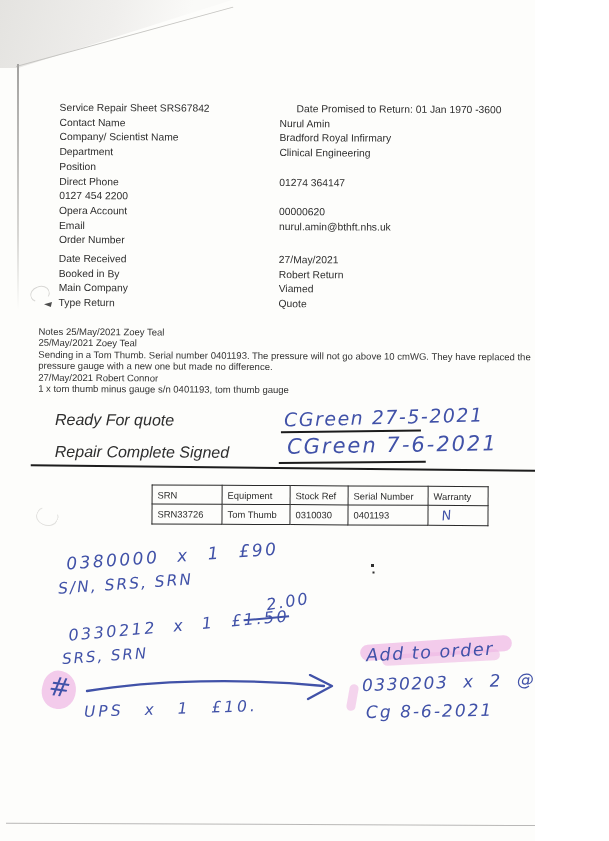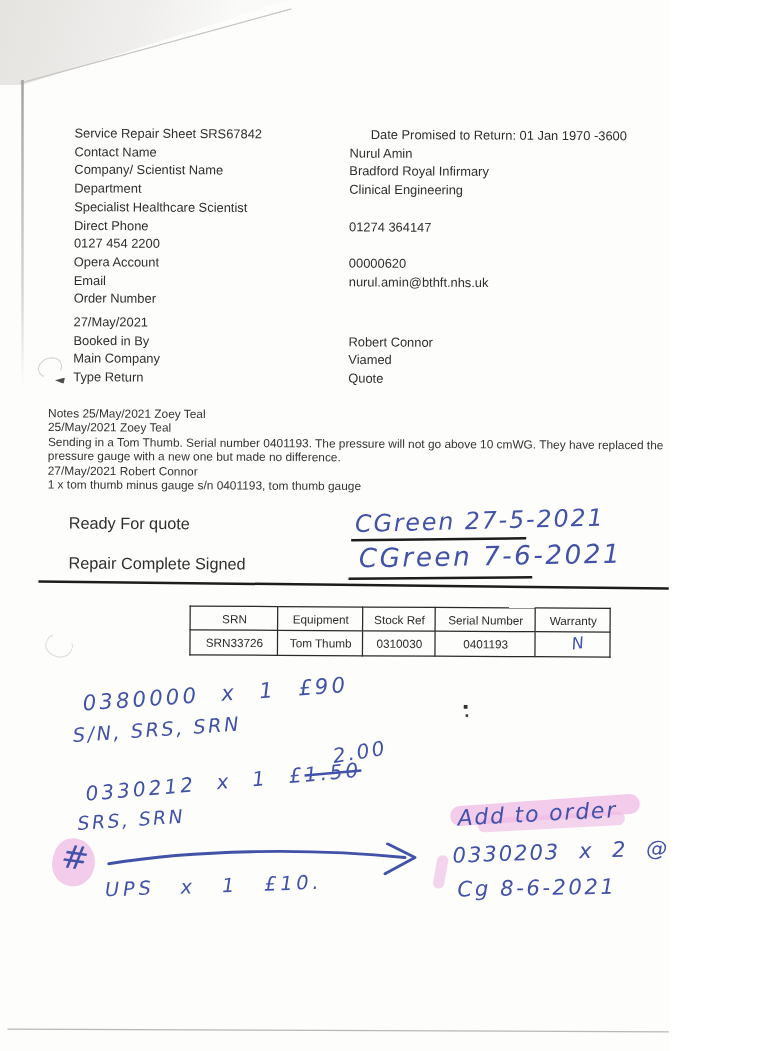--- a/index.html
+++ b/index.html
@@ -31,31 +31,31 @@
 
   
   .form-block{position:absolute;left:58px;top:102px;font-size:10.3px;line-height:14.7px;white-space:nowrap;}
   .form-row{display:flex;}
   .form-label{width:220px;flex:0 0 220px;}
   .title-row .title-left{width:237px;flex:0 0 237px;}
   .gap-above{margin-top:4px;}
 
   .notes-block{position:absolute;left:38px;top:327px;font-size:9.5px;line-height:11.4px;white-space:nowrap;color:#333;}
 
-  .sig-label{position:absolute;font-size:13px;}
+  .sig-label{position:absolute;font-size:16px;font-style:italic;}
   .sig-label-1{left:55px;top:412px;}
   .sig-label-2{left:55px;top:444px;}
   .sig-line{position:absolute;height:1.6px;background:#1c1c1c;}
   .sig-line-1{left:281px;top:430px;width:140px;transform:rotate(-1deg);}
   .sig-line-2{left:279px;top:461px;width:147px;transform:rotate(-0.8deg);}
   .big-rule{position:absolute;left:31px;top:467px;width:533px;height:2.3px;background:#1d1d1d;transform:rotate(0.35deg);}
 
   
   .equip-table{position:absolute;left:152px;top:485px;border-collapse:collapse;font-size:9.4px;color:#2b2b2b;}
-  .equip-table th,.equip-table td{border:1.3px solid #2a2a2a;padding:2px 4px 2px 5px;text-align:center;
+  .equip-table th,.equip-table td{border:1.3px solid #2a2a2a;padding:2px 4px 2px 5px;text-align:left;
     font-weight:normal;height:14px;vertical-align:middle;}
   .col-srn{width:60px;} .col-eq{width:58px;} .col-st{width:48px;} .col-sn{width:70px;} .col-w{width:50px;margin-top:12px;}
 
   
   .hand{position:absolute;color:#4152a8;font-family:"DejaVu Sans",sans-serif;font-style:italic;white-space:nowrap;}
   .sig-hand-1{left:284px;top:406px;font-size:19px;letter-spacing:1.5px;transform:rotate(-1.5deg);}
   .sig-hand-2{left:287px;top:433px;font-size:21px;letter-spacing:2px;transform:rotate(-1deg);}
   .warranty-n{display:inline-block;color:#4152a8;font-family:"DejaVu Sans",sans-serif;font-style:italic;
     font-size:13px;transform:rotate(-8deg);margin-left:8px;}
   .h-item1{left:66px;top:546px;font-size:17px;letter-spacing:2.5px;word-spacing:10px;transform:rotate(-4deg);}
@@ -106,21 +106,21 @@
       </div>
       <div class="form-row">
         <span class="form-label">Company/ Scientist Name</span>
         <span class="form-value">Bradford Royal Infirmary</span>
       </div>
       <div class="form-row">
         <span class="form-label">Department</span>
         <span class="form-value">Clinical Engineering</span>
       </div>
       <div class="form-row">
-        <span class="form-value">Specialist Healthcare Scientist</span>
+        <span class="form-label">Position</span>
       </div>
       <div class="form-row">
         <span class="form-label">Direct Phone</span>
         <span class="form-value">01274 364147</span>
       </div>
       <div class="form-row">
         <span class="form-value">0127 454 2200</span>
       </div>
       <div class="form-row">
         <span class="form-label">Opera Account</span>
@@ -128,25 +128,26 @@
       </div>
       <div class="form-row">
         <span class="form-label">Email</span>
         <span class="form-value">nurul.amin@bthft.nhs.uk</span>
       </div>
       <div class="form-row">
         <span class="form-label">Order Number</span>
         <span class="form-value"></span>
       </div>
       <div class="form-row gap-above">
+        <span class="form-label">Date Received</span>
         <span class="form-value">27/May/2021</span>
       </div>
       <div class="form-row">
         <span class="form-label">Booked in By</span>
-        <span class="form-value">Robert Connor</span>
+        <span class="form-value">Robert Return</span>
       </div>
       <div class="form-row">
         <span class="form-label">Main Company</span>
         <span class="form-value">Viamed</span>
       </div>
       <div class="form-row">
         <span class="form-label">Type Return</span>
         <span class="form-value">Quote</span>
       </div>
     </div>

